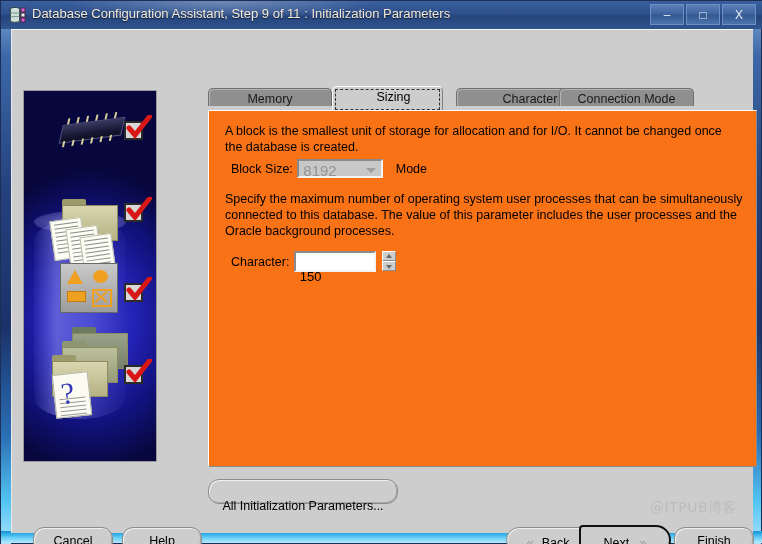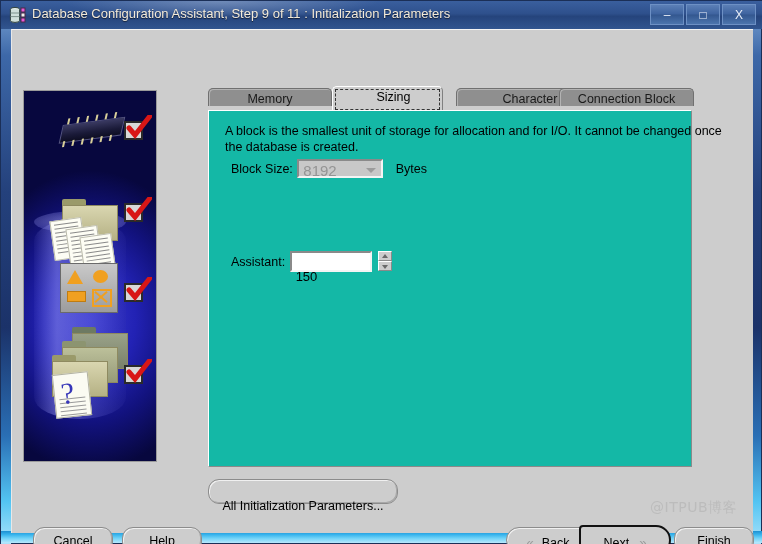--- a/index.html
+++ b/index.html
@@ -162,22 +162,22 @@
     background:#cdcdcd;border-color:#ffffff #808080 #cdcdcd #ffffff;
     color:#000;z-index:3;height:24px;
     box-shadow:none;
   }
   .tab-item.selected .focus{
     position:absolute;left:2px;top:2px;right:2px;bottom:0px;
     border:1px dashed #333;border-bottom:1px dashed #333;
   }
   
   #tabpanel{
-    position:absolute;left:196px;top:80px;width:484px;height:357px;
-    background:#14b8a6;
+    position:absolute;left:196px;top:80px;width:549px;height:357px;
+    background:#f97316;
     border:1px solid #ffffff;
     border-right-color:#8a8a8a;border-bottom-color:#8a8a8a;
     box-sizing:border-box;
   }
   .para{
     position:absolute;color:#000;font-size:12.5px;line-height:16px;
   }
   #para1{left:16px;top:12px;width:516px;}
   #para2{left:16px;top:80px;width:522px;}
   .fieldrow{position:absolute;}
@@ -410,40 +410,41 @@
         <span>Memory</span>
       </div>
       <div class="tab-item selected" id="tab-sizing" style="left:124px;width:111px;top:-2px;padding-left:12px;">
         <span class="focus"></span>
         <span>Sizing</span>
       </div>
       <div class="tab-item" id="tab-charsets" style="left:248px;width:115px;padding-left:33px;">
         <span>Character Sets</span>
       </div>
       <div class="tab-item" id="tab-connmode" style="left:351px;width:135px;">
-        <span>Connection Block</span>
+        <span>Connection Mode</span>
       </div>
     </div>
 
     <div id="tabpanel">
 
       <div class="para" id="para1">A block is the smallest unit of storage for allocation and for I/O. It cannot be changed once the database is created.</div>
 
       <div class="fieldrow" style="left:22px;top:48px;">
         <span class="flabel">Block Size:</span>
         <span class="combo">
           <span class="val">8192</span>
           <span class="arrow"></span>
         </span>
-        <span class="flabel" style="margin-left:8px;">Bytes</span>
-      </div>
-
+        <span class="flabel" style="margin-left:8px;">Mode</span>
+      </div>
+
+      <div class="para" id="para2">Specify the maximum number of operating system user processes that can be simultaneously connected to this database. The value of this parameter includes the user processes and the Oracle background processes.</div>
 
       <div class="fieldrow" style="left:22px;top:140px;">
-        <span class="flabel">Assistant:</span>
+        <span class="flabel">Character:</span>
         <span class="spininput">
           <span class="val">150</span>
         </span>
         <span class="spinner">
           <div class="up"></div>
           <div class="dn"></div>
         </span>
       </div>
     </div>
 

